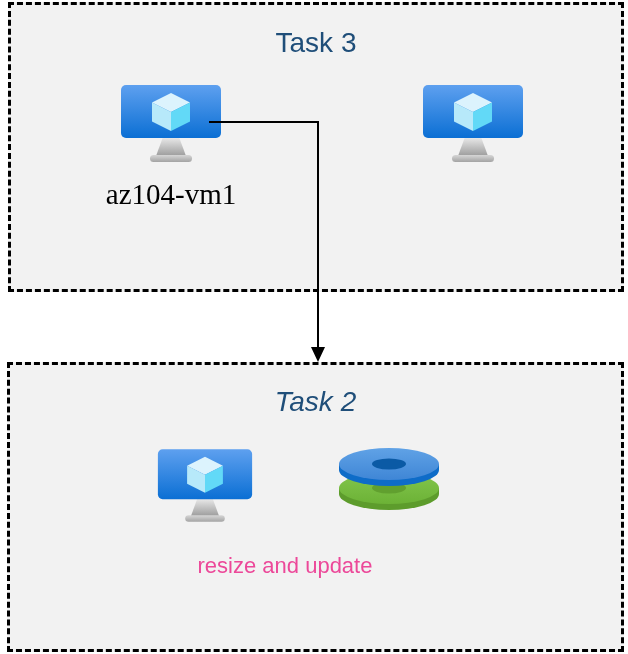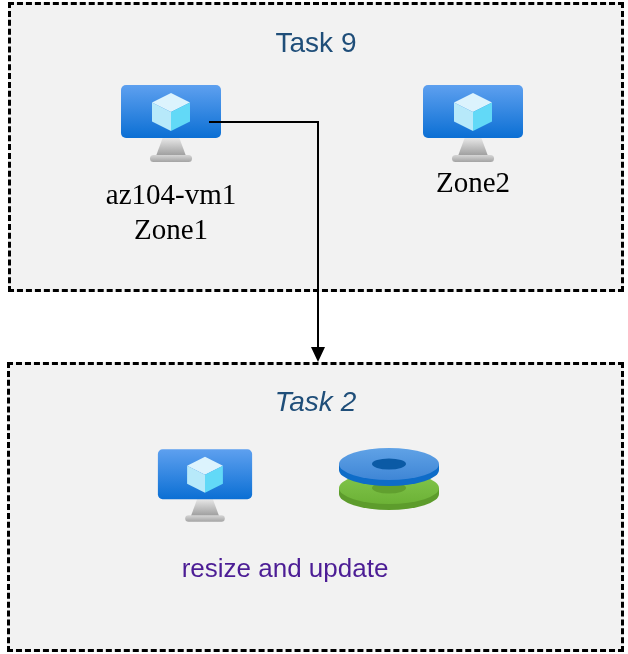--- a/index.html
+++ b/index.html
@@ -48,30 +48,30 @@
     position: absolute;
     left: 0; top: 0;
     pointer-events: none;
   }
   #task2-vm-icon { position: absolute; left: 156px; top: 449px; }
   #task2-disks-icon { position: absolute; left: 337px; top: 444px; }
   #task2-caption {
     position: absolute;
     left: 130px; top: 553px; width: 310px;
     text-align: center;
-    color: #4c1d95;
-    font-size: 26px;
+    color: #ec4899;
+    font-size: 22px;
     white-space: nowrap;
   }
 </style>
 </head>
 <body>
 
 <div class="task-box" id="task1-box">
-  <div class="task-title" id="task1-title">Task 9</div>
+  <div class="task-title" id="task1-title">Task 3</div>
 
   <div class="vm-group" id="vm-group-1">
     <svg class="vm-icon-svg" width="104" height="80" viewBox="0 0 104 80" aria-hidden="true">
       <defs>
         <linearGradient id="vmScreenGrad" x1="0" y1="0" x2="0" y2="1">
           <stop offset="0" stop-color="#5ea0ef"></stop>
           <stop offset="1" stop-color="#0b6fd4"></stop>
         </linearGradient>
         <linearGradient id="vmStandGrad" x1="0" y1="0" x2="0" y2="1">
           <stop offset="0" stop-color="#ebebeb"></stop>
@@ -83,33 +83,31 @@
         </linearGradient>
       </defs>
       <polygon points="44,52 60,52 67,71 37,71" fill="url(#vmStandGrad)"></polygon>
       <rect x="31" y="70" width="42" height="7" rx="3.5" fill="url(#vmBaseGrad)"></rect>
       <rect x="2" y="0" width="100" height="53" rx="5" fill="url(#vmScreenGrad)"></rect>
       <polygon points="52,8 71,17.5 52,27 33,17.5" fill="#dcf3fd"></polygon>
       <polygon points="33,17.5 52,27 52,46 33,36.5" fill="#b7e9fa"></polygon>
       <polygon points="52,27 71,17.5 71,36.5 52,46" fill="#62d9f7"></polygon>
     </svg>
     <div class="vm-label vm-name">az104-vm1</div>
-    <div class="vm-label">Zone1</div>
   </div>
 
   <div class="vm-group" id="vm-group-2">
     <svg class="vm-icon-svg" width="104" height="80" viewBox="0 0 104 80" aria-hidden="true">
       <polygon points="44,52 60,52 67,71 37,71" fill="url(#vmStandGrad)"></polygon>
       <rect x="31" y="70" width="42" height="7" rx="3.5" fill="url(#vmBaseGrad)"></rect>
       <rect x="2" y="0" width="100" height="53" rx="5" fill="url(#vmScreenGrad)"></rect>
       <polygon points="52,8 71,17.5 52,27 33,17.5" fill="#dcf3fd"></polygon>
       <polygon points="33,17.5 52,27 52,46 33,36.5" fill="#b7e9fa"></polygon>
       <polygon points="52,27 71,17.5 71,36.5 52,46" fill="#62d9f7"></polygon>
     </svg>
-    <div class="vm-label">Zone2</div>
   </div>
 </div>
 
 <div class="task-box" id="task2-box">
   <div class="task-title" id="task2-title">Task 2</div>
 </div>
 
 <svg id="task2-vm-icon" width="98" height="76" viewBox="0 0 104 80" aria-hidden="true">
   <polygon points="44,52 60,52 67,71 37,71" fill="url(#vmStandGrad)"></polygon>
   <rect x="31" y="70" width="42" height="7" rx="3.5" fill="url(#vmBaseGrad)"></rect>

